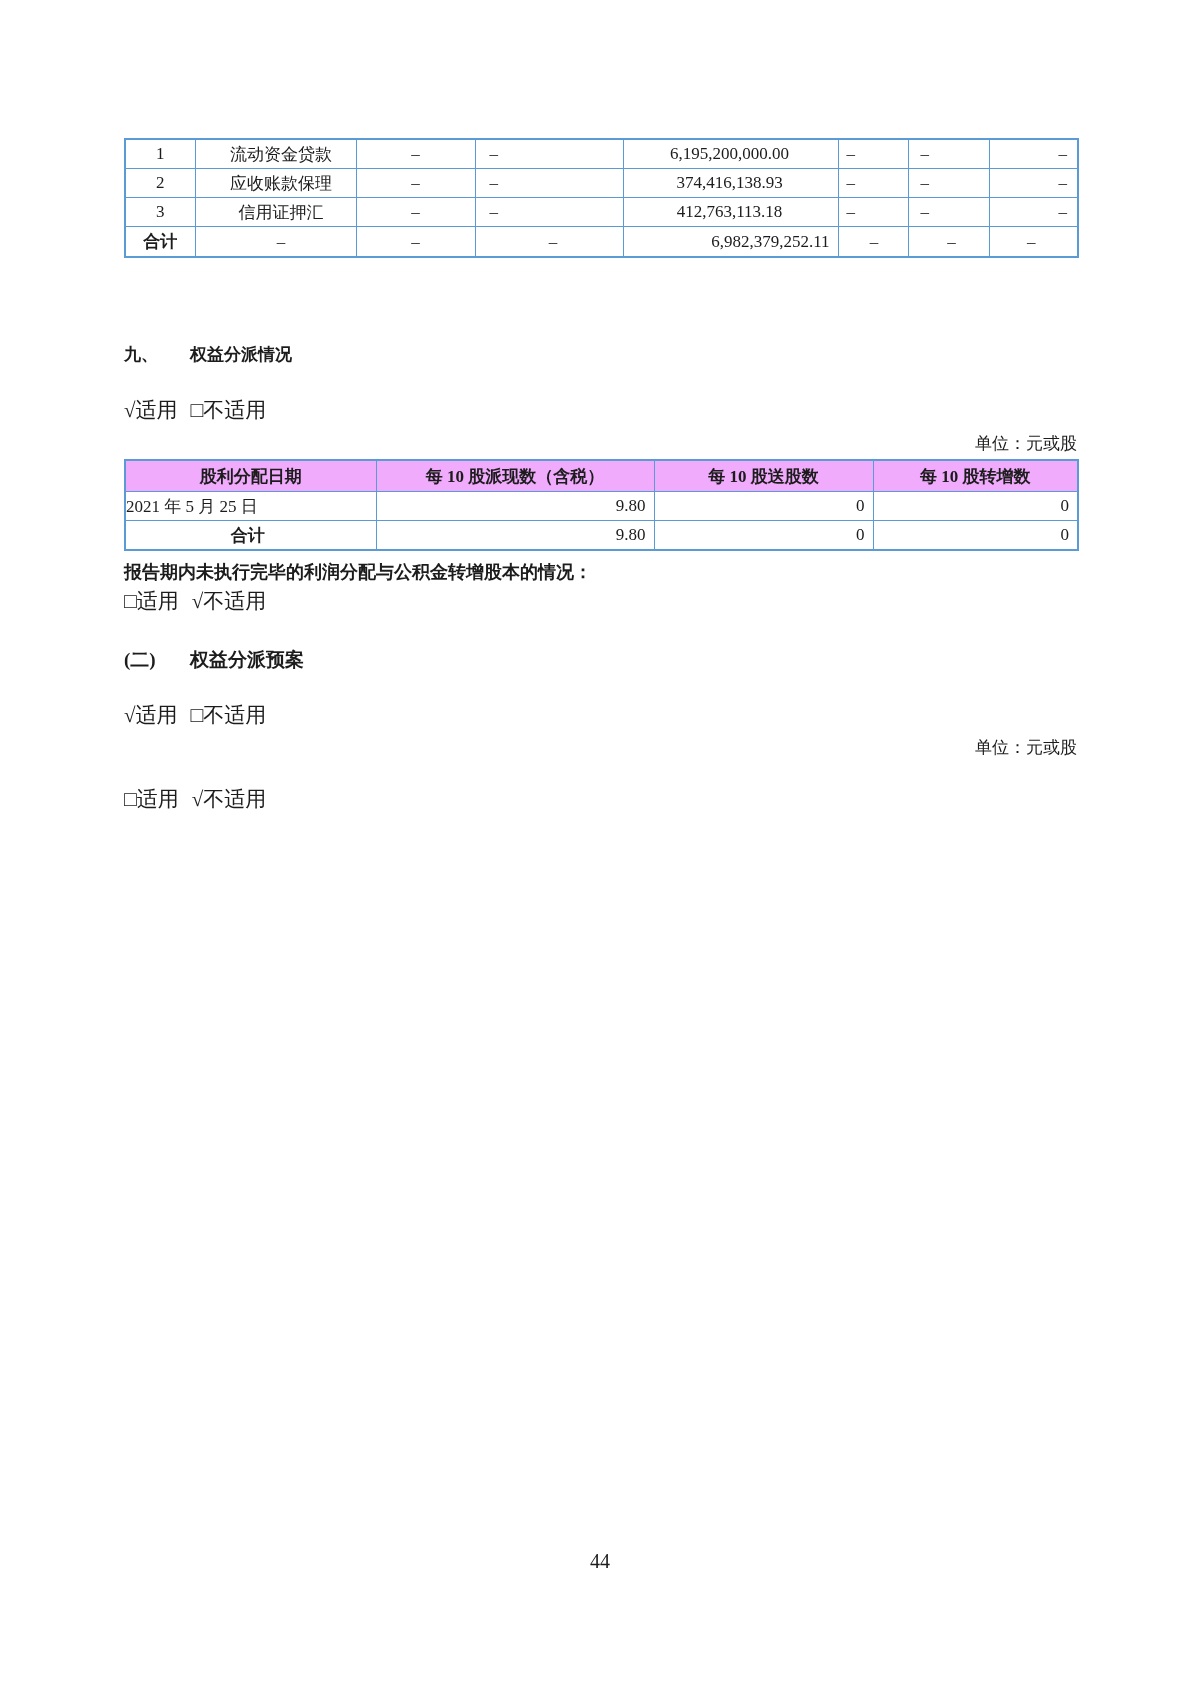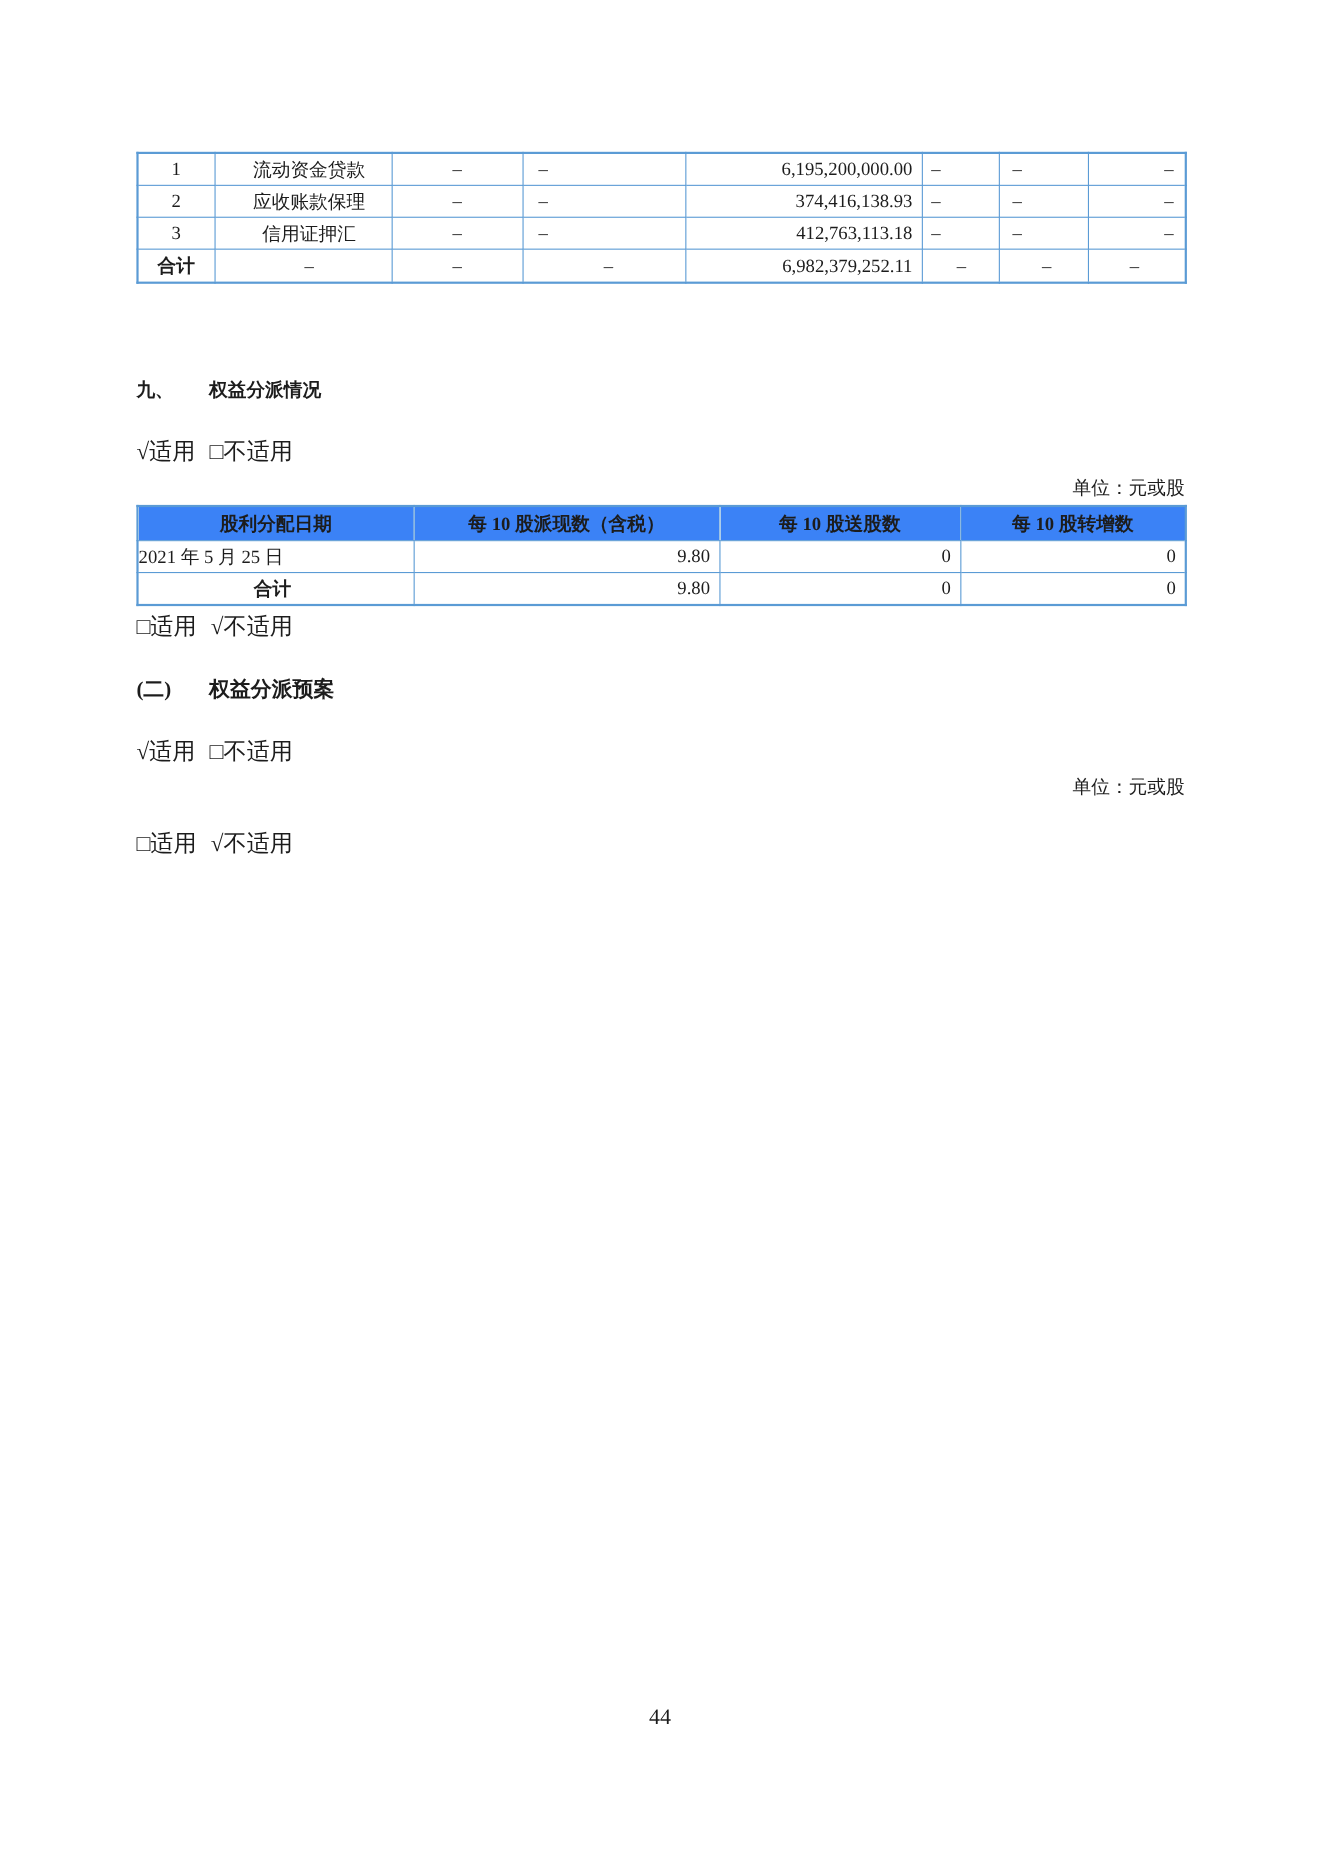--- a/index.html
+++ b/index.html
@@ -4,27 +4,27 @@
 <style>
   html,body{margin:0;padding:0;}
   body{
     width:1200px;height:1696px;background:#ffffff;position:relative;overflow:hidden;
     font-family:"Liberation Serif","DejaVu Serif",serif;color:#1c1c1c;
   }
   .content{width:953px;margin:0 auto 0 124px;}
   
   table.t{border-collapse:collapse;table-layout:fixed;width:953px;border:2px solid #5b9bd5;}
   table.t td{border:1px solid #5b9bd5;font-size:17px;height:28px;padding:0 6px;overflow:hidden;white-space:nowrap;}
-  table.t tr.hdr td{background:#3b82f6;font-weight:bold;text-align:center;height:30px;font-size:17px;}
+  table.t tr.hdr td{background:#f0abfc;font-weight:bold;text-align:center;height:30px;font-size:17px;}
   
   .top-table .c1{text-align:center;}
   .top-table .c2{text-align:center;padding-left:17px;}
   .top-table .c3{text-align:center;}
   .top-table .c4{text-align:left;padding-left:14px;}
-  .top-table .c5{text-align:right;padding-right:8px;}
+  .top-table .c5{text-align:center;padding-right:8px;}
   .top-table .c6{text-align:left;padding-left:8px;}
   .top-table .c7{text-align:left;padding-left:12px;}
   .top-table .c8{text-align:right;padding-right:10px;}
   .top-table tr.row-total td{text-align:center;height:29px;}
   .top-table tr.row-total td.c1{font-weight:bold;}
   .top-table tr.row-total td.c5{text-align:right;padding-right:8px;}
   
   .div-table td{height:30px;}
   .div-table td.label{text-align:left;padding-left:0;margin-left:10px;}
   .div-table td.label-center{text-align:center;}
@@ -148,20 +148,21 @@
       </tr>
       <tr class="row-total">
         <td class="label">合计</td>
         <td class="num">9.80</td>
         <td class="num">0</td>
         <td class="num">0</td>
       </tr>
     </tbody>
   </table>
 
+  <div class="note mt-note">报告期内未执行完毕的利润分配与公积金转增股本的情况：</div>
 
   <div class="cb mt-cb2">
     <span>□适用</span><span class="gap"></span><span>√不适用</span>
   </div>
 
   <div class="h-sub mt-sub2">
     <span class="hnum">(二)</span><span>权益分派预案</span>
   </div>
 
   <div class="cb mt-cb3">

